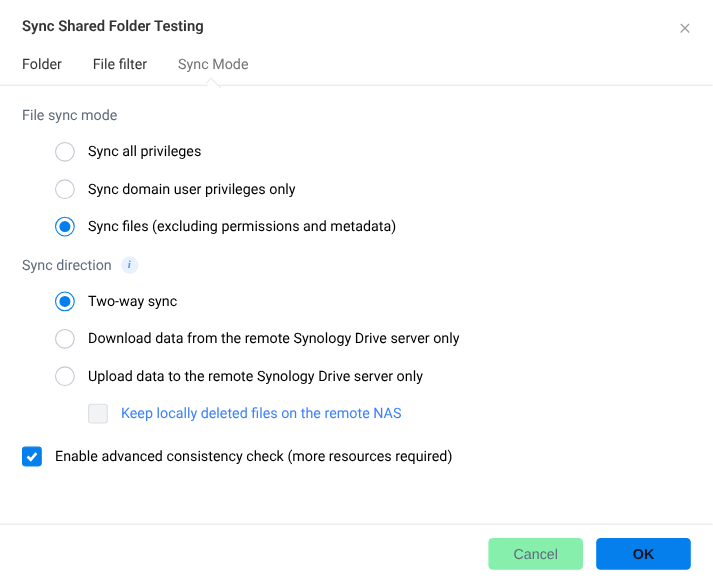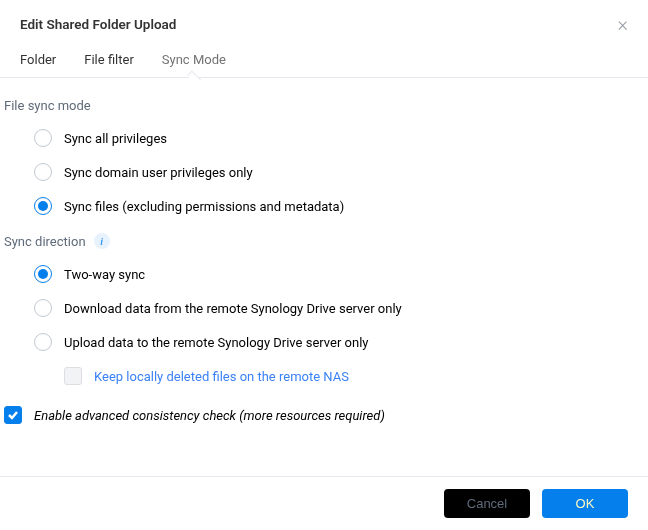--- a/index.html
+++ b/index.html
@@ -57,21 +57,21 @@
       width: 12px;
       height: 6px;
       background: #fff;
       border-left: 1px solid #e5e8ec;
       border-top: 1px solid #e5e8ec;
       transform: translateX(-50%) rotate(45deg);
       bottom: -4px;
     }
     .content {
       flex: 1;
-      padding: 20px 20px 10px 4px;
+      padding: 20px 20px 10px 20px;
       overflow-y: auto;
     }
     .section-label {
       color: #5f6b7a;
       font-size: 13px;
       margin-bottom: 16px;
       display: flex;
       align-items: center;
       gap: 8px;
     }
@@ -162,53 +162,52 @@
     }
     .option-label.disabled {
       color: #3b82f6;
     }
     .check-row {
       display: flex;
       align-items: center;
       gap: 12px;
       margin-top: 21px;
       cursor: pointer;
-      font-style: italic;
     }
     .footer {
       border-top: 1px solid #e5e8ec;
       padding: 12px 20px;
       display: flex;
       justify-content: flex-end;
       gap: 12px;
     }
     .btn {
       min-width: 86px;
       padding: 7px 22px;
       border-radius: 4px;
       font-size: 13px;
       cursor: pointer;
       border: none;
       text-align: center;
     }
     .btn-cancel {
-      background: #000000;
+      background: #86efac;
       color: #5f6b7a;
     }
     .btn-ok {
       background: #057feb;
-      color: #fef9c3;
-      font-weight: 400;
+      color: #0f172a;
+      font-weight: 700;
     }
   </style>
 </head>
 <body>
 
 <div class="header">
-  <div class="header-title">Edit Shared Folder Upload</div>
+  <div class="header-title">Sync Shared Folder Testing</div>
   <div class="close-btn">×</div>
 </div>
 
 <div class="tabs">
   <div class="tab">Folder</div>
   <div class="tab">File filter</div>
   <div class="tab active">Sync Mode</div>
 </div>
 
 <div class="content">

